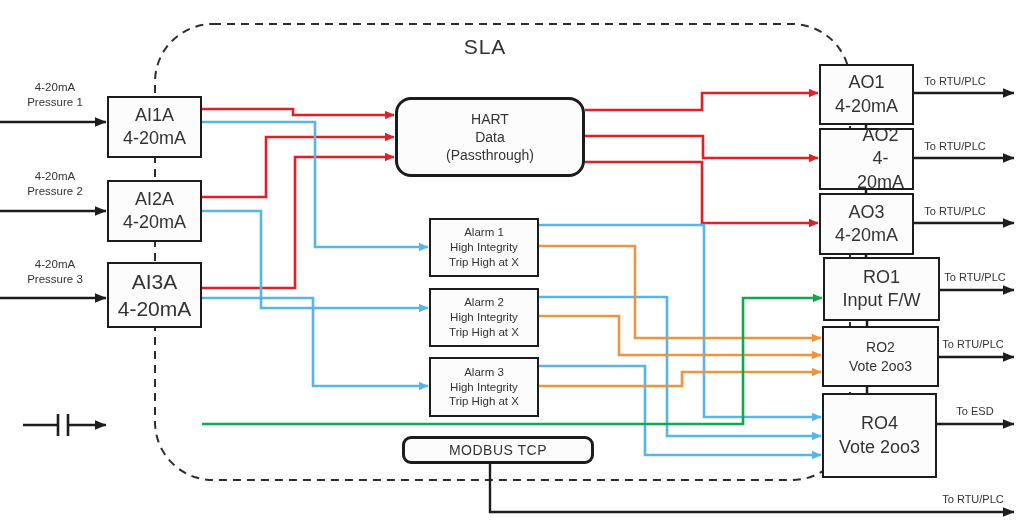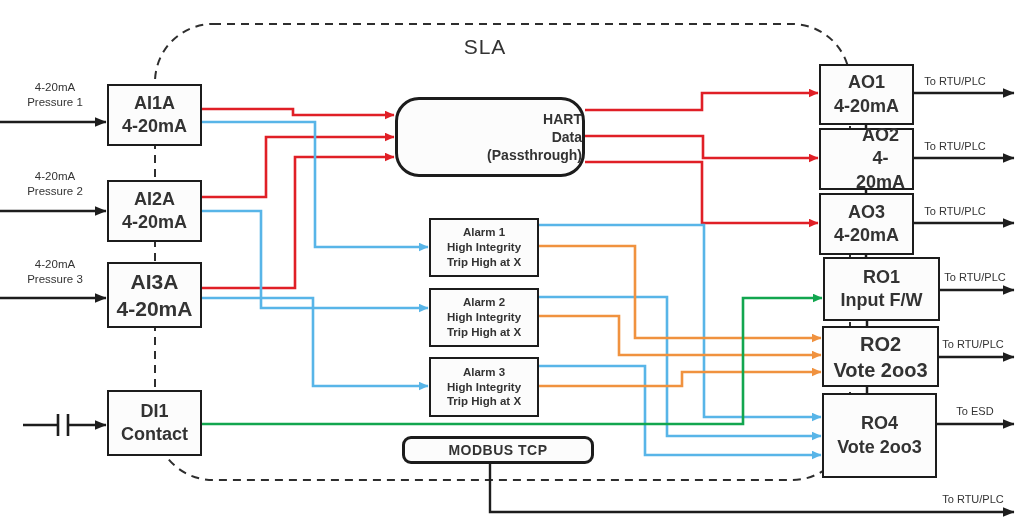--- a/index.html
+++ b/index.html
@@ -5,23 +5,23 @@
   html,body{margin:0;padding:0;background:#ffffff;}
   #stage{
     position:relative;width:1024px;height:529px;background:#ffffff;
     font-family:"Liberation Sans",sans-serif;overflow:hidden;
   }
   #wiring-layer{position:absolute;left:0;top:0;}
   .node{
     position:absolute;box-sizing:border-box;
     display:flex;flex-direction:column;align-items:center;justify-content:center;
     text-align:center;background:#fcfcfc;border:2px solid #1c1c1c;
-    color:#333333;line-height:1.3;z-index:2;font-weight:bold;
+    color:#333333;line-height:1.3;z-index:2;
   }
-  .node.rounded{border-width:3.5px;border-radius:24px;align-items:flex-end;}
+  .node.rounded{border-width:3.5px;border-radius:16px;}
   .node.pill{border-width:3px;border-radius:9px;letter-spacing:0.5px;}
   .lbl{
     position:absolute;text-align:center;color:#333333;line-height:1.34;z-index:3;
   }
   .lbl.title{letter-spacing:1px;}
 </style>
 </head>
 <body>
 
 <div id="stage">
@@ -82,35 +82,31 @@
       <polyline points="202,211 261,211 261,308 428,308" fill="none" stroke="#58b5e8" stroke-width="2.6" marker-end="url(#arrow-blue)"></polyline>
       <polyline points="202,298 313,298 313,386 428,386" fill="none" stroke="#58b5e8" stroke-width="2.6" marker-end="url(#arrow-blue)"></polyline>
       <polyline points="539,225 704,225 704,417 821,417" fill="none" stroke="#58b5e8" stroke-width="2.6" marker-end="url(#arrow-blue)"></polyline>
       <polyline points="539,297 667,297 667,436 821,436" fill="none" stroke="#58b5e8" stroke-width="2.6" marker-end="url(#arrow-blue)"></polyline>
       <polyline points="539,366 645,366 645,455 821,455" fill="none" stroke="#58b5e8" stroke-width="2.6" marker-end="url(#arrow-blue)"></polyline>
       <polyline points="539,246 635,246 635,338 821,338" fill="none" stroke="#f0923f" stroke-width="2.6" marker-end="url(#arrow-orange)"></polyline>
       <polyline points="539,316 619,316 619,355 821,355" fill="none" stroke="#f0923f" stroke-width="2.6" marker-end="url(#arrow-orange)"></polyline>
       <polyline points="539,386 682,386 682,372 821,372" fill="none" stroke="#f0923f" stroke-width="2.6" marker-end="url(#arrow-orange)"></polyline>
       <polyline points="202,424 743,424 743,298 822,298" fill="none" stroke="#12a64f" stroke-width="2.6" marker-end="url(#arrow-green)"></polyline>
     </svg>
-<div class="node" style="left: 107px; top: 84px; width: 95px; height: 62px; font-size: 18px; border-color: rgb(28, 28, 28); color: rgb(51, 51, 51);">
+<div class="node" style="left: 107px; top: 96px; width: 95px; height: 62px; font-size: 18px; border-color: rgb(28, 28, 28); color: rgb(51, 51, 51);">
       <div>AI1A</div>
       <div>4-20mA</div>
     </div>
     <div class="node" style="left: 107px; top: 180px; width: 95px; height: 62px; font-size: 18px; border-color: rgb(28, 28, 28); color: rgb(51, 51, 51);">
       <div>AI2A</div>
       <div>4-20mA</div>
     </div>
     <div class="node" style="left: 107px; top: 262px; width: 95px; height: 66px; font-size: 21px; border-color: rgb(28, 28, 28); color: rgb(51, 51, 51);">
       <div>AI3A</div>
       <div>4-20mA</div>
-    </div>
-    <div class="node" style="left: 107px; top: 390px; width: 95px; height: 66px; font-size: 18px; border-color: rgb(28, 28, 28); color: rgb(51, 51, 51);">
-      <div>DI1</div>
-      <div>Contact</div>
     </div>
     <div class="node rounded" style="left: 395px; top: 97px; width: 190px; height: 80px; font-size: 14px; border-color: rgb(28, 28, 28); color: rgb(51, 51, 51);">
       <div>HART</div>
       <div>Data</div>
       <div>(Passthrough)</div>
     </div>
     <div class="node" style="left: 429px; top: 218px; width: 110px; height: 59px; font-size: 11.5px; border-color: rgb(28, 28, 28); color: rgb(51, 51, 51);">
       <div>Alarm 1</div>
       <div>High Integrity</div>
       <div>Trip High at X</div>
@@ -137,21 +133,21 @@
       <div>4-20mA</div>
     </div>
     <div class="node" style="left: 819px; top: 193px; width: 95px; height: 62px; font-size: 18px; border-color: rgb(28, 28, 28); color: rgb(51, 51, 51);">
       <div>AO3</div>
       <div>4-20mA</div>
     </div>
     <div class="node" style="left: 823px; top: 257px; width: 117px; height: 64px; font-size: 18px; border-color: rgb(28, 28, 28); color: rgb(51, 51, 51);">
       <div>RO1</div>
       <div>Input F/W</div>
     </div>
-    <div class="node" style="left: 822px; top: 326px; width: 117px; height: 61px; font-size: 20px; border-color: rgb(28, 28, 28); color: rgb(51, 51, 51);">
+    <div class="node" style="left: 822px; top: 326px; width: 117px; height: 61px; font-size: 14px; border-color: rgb(28, 28, 28); color: rgb(51, 51, 51);">
       <div>RO2</div>
       <div>Vote 2oo3</div>
     </div>
     <div class="node" style="left: 822px; top: 393px; width: 115px; height: 85px; font-size: 18px; border-color: rgb(28, 28, 28); color: rgb(51, 51, 51);">
       <div>RO4</div>
       <div>Vote 2oo3</div>
     </div>
     <div class="lbl" style="left: 8px; top: 80px; width: 94px; font-size: 11.5px; color: rgb(51, 51, 51);">
       <div>4-20mA</div>
       <div>Pressure 1</div>

